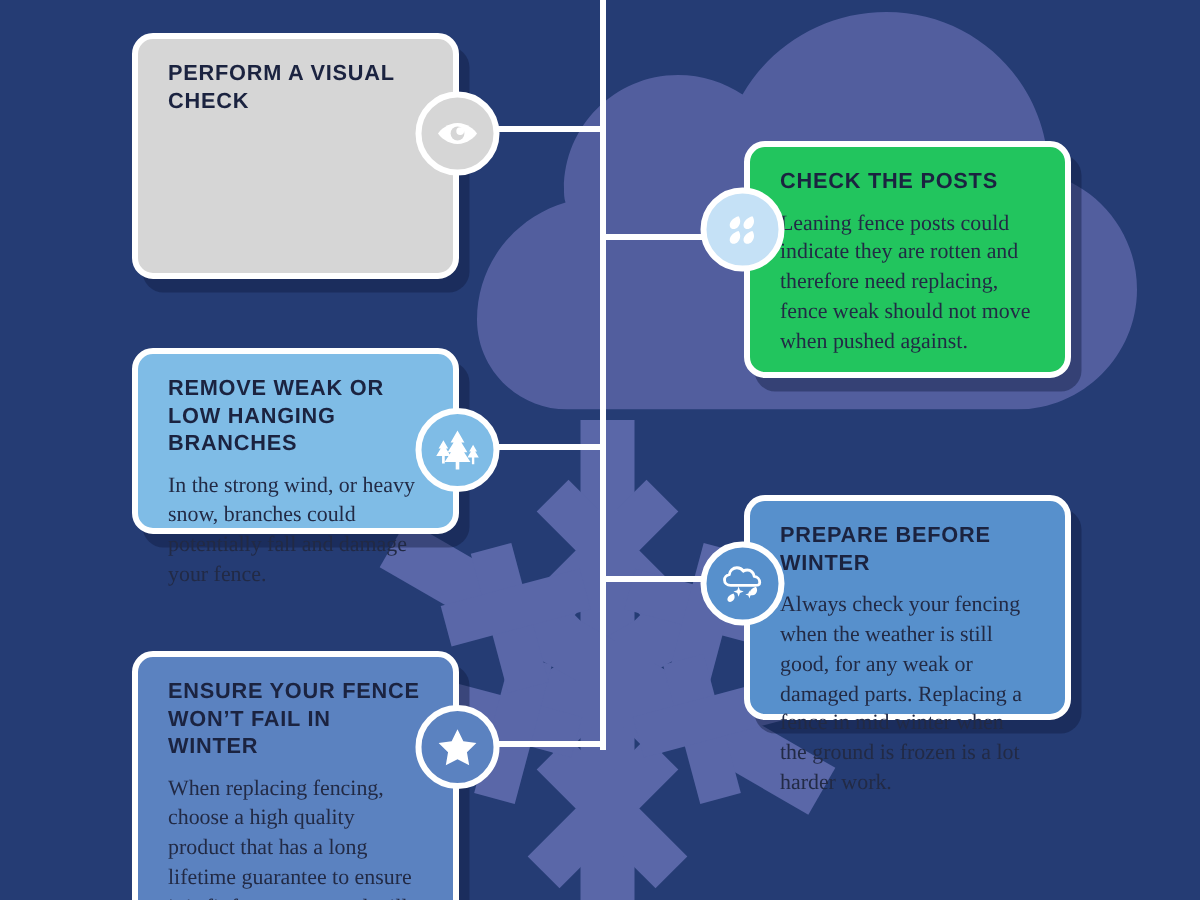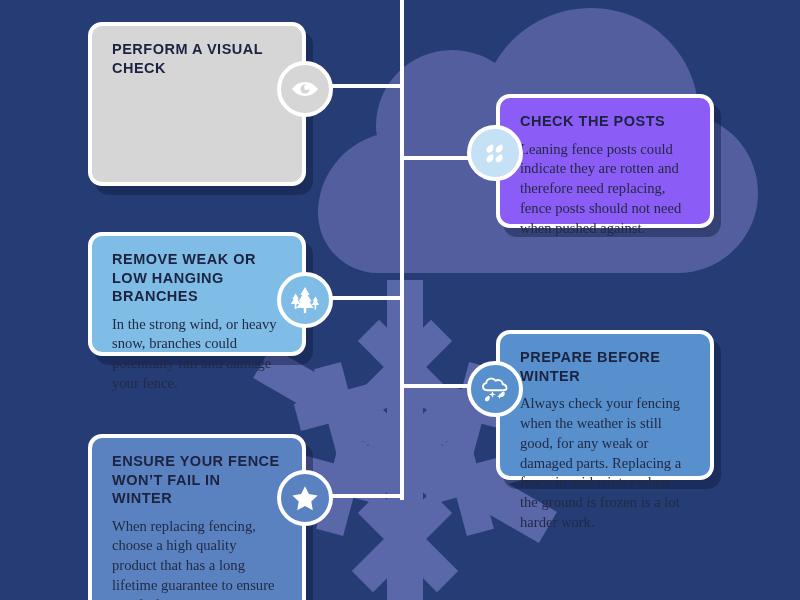--- a/index.html
+++ b/index.html
@@ -93,22 +93,22 @@
     color: #222a45;
     margin: 0;
   }
 
   
   .card-1 {
     left: 88px; top: 22px; width: 218px; height: 164px;
     background: #d6d6d6;
   }
   .card-2 {
-    left: 496px; top: 94px; width: 218px; height: 134px;
-    background: #8b5cf6;
+    left: 496px; top: 94px; width: 218px; height: 158px;
+    background: #22c55e;
   }
   .card-3 {
     left: 88px; top: 232px; width: 218px; height: 124px;
     background: #7fbce6;
   }
   .card-4 {
     left: 496px; top: 330px; width: 218px; height: 150px;
     background: #5790cc;
   }
   .card-5 {
@@ -199,21 +199,21 @@
     <div class="branch b4"></div>
     <div class="branch b5"></div>
   </div>
 
   <div class="card card-1">
     <h2 class="card-title">PERFORM A VISUAL CHECK</h2>
   </div>
 
   <div class="card card-2">
     <h2 class="card-title">CHECK THE POSTS</h2>
-    <p class="card-body">Leaning fence posts could indicate they are rotten and therefore need replacing, fence posts should not need when pushed against.</p>
+    <p class="card-body">Leaning fence posts could indicate they are rotten and therefore need replacing, fence weak should not move when pushed against.</p>
   </div>
 
   <div class="card card-3">
     <h2 class="card-title">REMOVE WEAK OR LOW HANGING BRANCHES</h2>
     <p class="card-body">In the strong wind, or heavy snow, branches could potentially fall and damage your fence.</p>
   </div>
 
   <div class="card card-4">
     <h2 class="card-title">PREPARE BEFORE WINTER</h2>
     <p class="card-body">Always check your fencing when the weather is still good, for any weak or damaged parts. Replacing a fence in mid winter when the ground is frozen is a lot harder work.</p>

